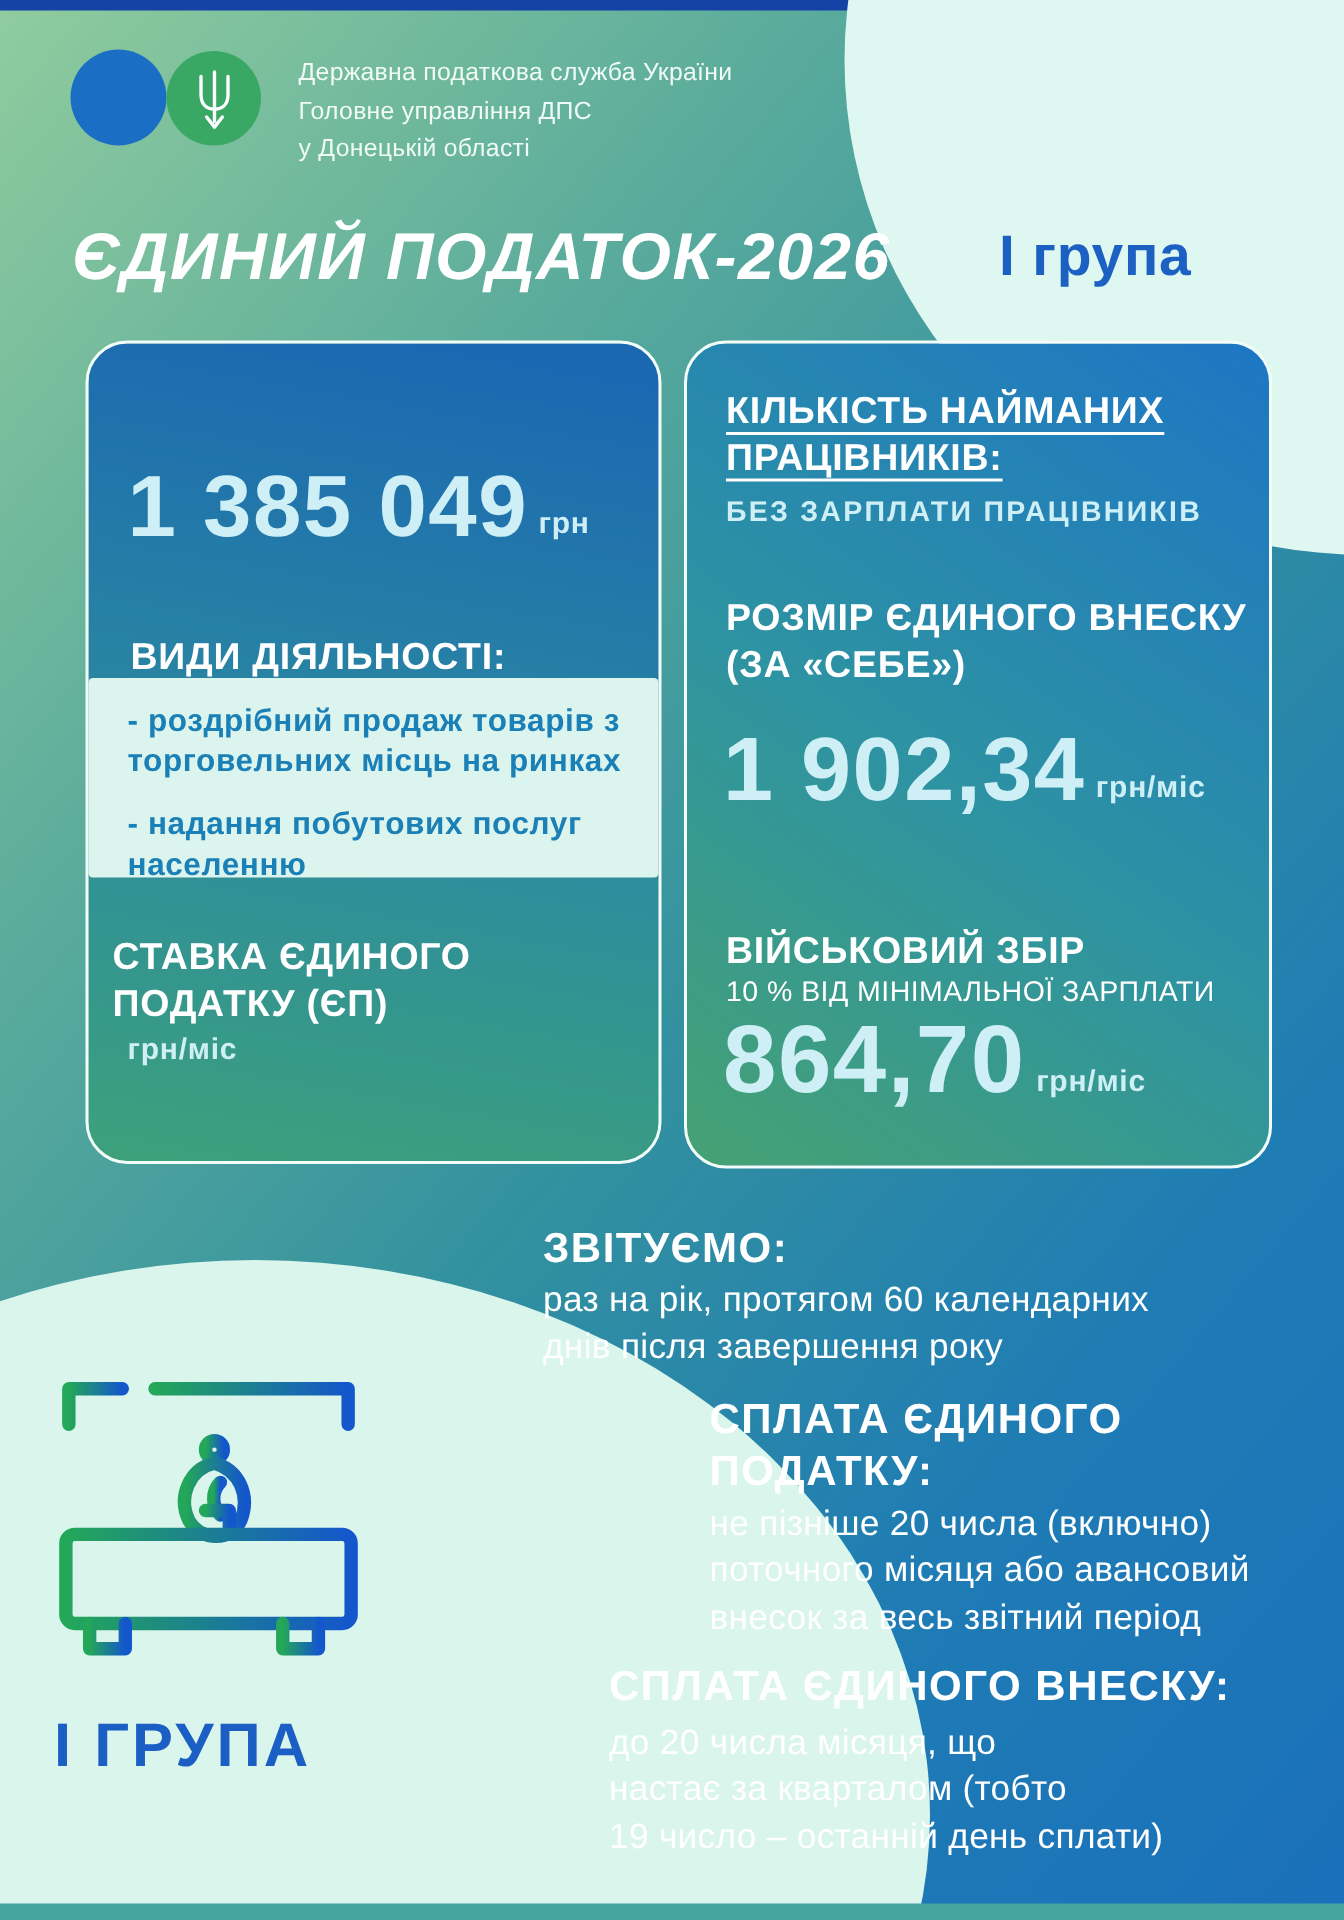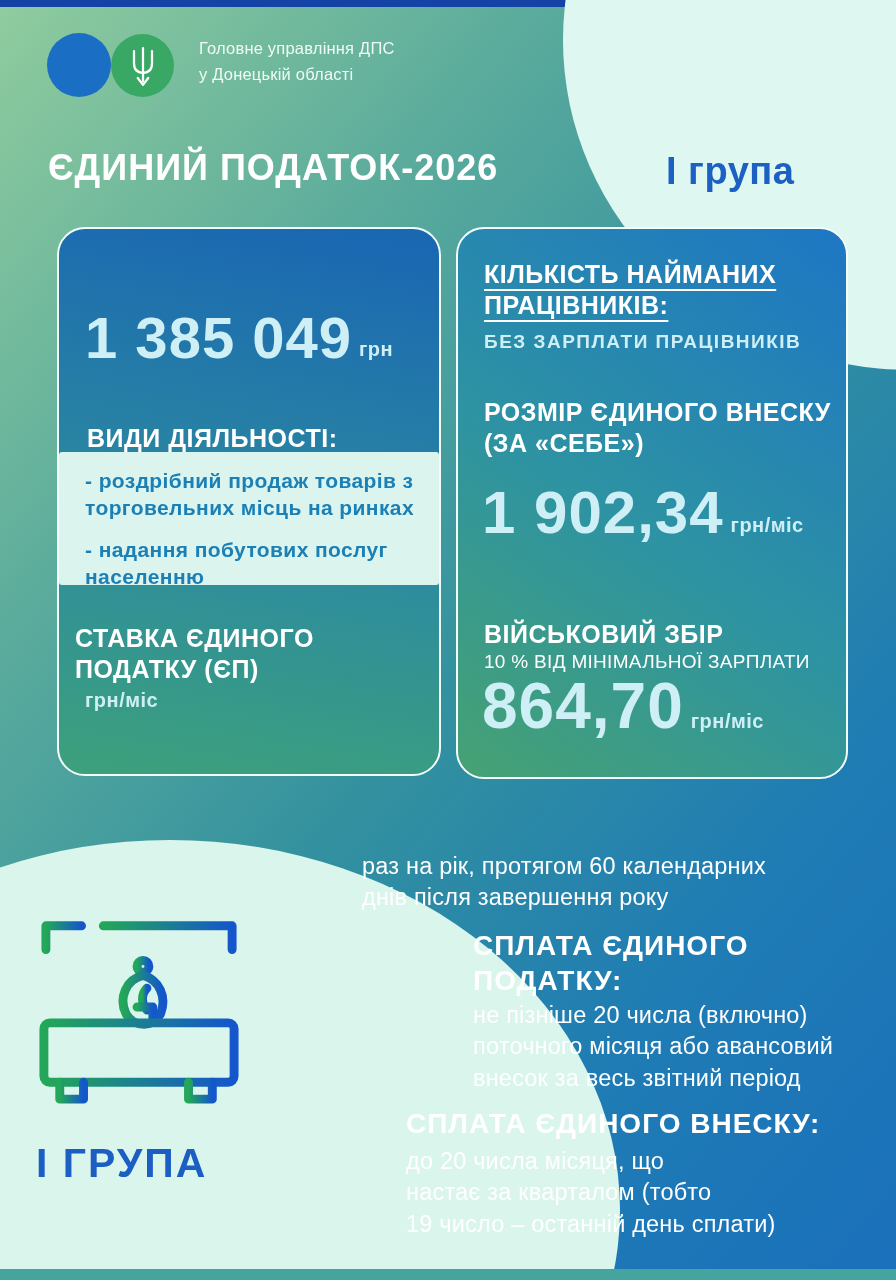--- a/index.html
+++ b/index.html
@@ -13,21 +13,21 @@
   .blob{position:absolute;border-radius:50%;z-index:1;}
   .blob-tr{left:563px;top:-290px;width:700px;height:660px;background:#def7f0;}
   .blob-bl{left:-280px;top:840px;width:900px;height:740px;background:#d9f5ec;}
 
   .logo{position:absolute;top:33px;left:47px;z-index:2;width:130px;height:66px;}
   .logo-c{position:absolute;border-radius:50%;}
   .logo-blue{left:0;top:0;width:64px;height:64px;background:#1a6fc4;}
   .logo-green{left:64px;top:1px;width:63px;height:63px;background:#3aa865;display:flex;align-items:center;justify-content:center;}
   .org{position:absolute;left:199px;top:36px;z-index:2;color:#f0fbf6;font-size:16.5px;line-height:1.55;letter-spacing:.2px;}
 
-  .page-title{position:absolute;left:48px;top:147px;z-index:3;color:#ffffff;font-size:36px;font-weight:800;letter-spacing:1px;white-space:nowrap;}
+  .page-title{position:absolute;left:48px;top:147px;z-index:3;color:#ffffff;font-size:44px;font-weight:800;letter-spacing:1px;white-space:nowrap;font-style:italic;}
   .group-badge{position:absolute;left:666px;top:150px;z-index:3;color:#1c60c3;font-size:38px;font-weight:800;letter-spacing:.5px;white-space:nowrap;}
 
   .card{position:absolute;top:227px;border:2px solid #f2fcf8;border-radius:28px;z-index:2;}
   .card-left{left:57px;width:380px;height:545px;background:linear-gradient(190deg,#1a68b2 4%,#2d8c9e 58%,#3da17b 100%);}
   .card-right{left:456px;width:388px;height:548px;background:linear-gradient(215deg,#1d76c4 0%,#2e93a2 55%,#46a273 100%);}
   .card h2{margin:0;position:absolute;color:#ffffff;font-size:25px;font-weight:700;letter-spacing:.5px;line-height:1.22;}
   .pre{white-space:pre-line;}
   .underlined{text-decoration:underline;text-decoration-thickness:2px;text-underline-offset:6px;}
   .bigrow{position:absolute;display:flex;align-items:flex-end;gap:7px;color:#cdeff5;}
   .bignum{font-weight:800;line-height:.92;letter-spacing:1px;}
@@ -60,20 +60,21 @@
         <path d="M20 4 V38"></path>
         <path d="M8 8 V24 C8 33 13 37 20 37"></path>
         <path d="M32 8 V24 C32 33 27 37 20 37"></path>
         <path d="M20 38 V48"></path>
         <path d="M13 44 L20 53 L27 44"></path>
       </svg>
     </div>
   </div>
 
   <div class="org">
+    <div>Державна податкова служба України</div>
     <div>Головне управління ДПС</div>
     <div>у Донецькій області</div>
   </div>
 
   <div class="page-title">ЄДИНИЙ ПОДАТОК-2026</div>
   <div class="group-badge">І група</div>
 
   <div class="card card-left">
     <div class="bigrow" style="left:26px;top:82px;">
       <span class="bignum" style="font-size:58px;">1 385 049</span>
@@ -104,20 +105,21 @@
       <span class="unit">грн/міс</span>
     </div>
     <h2 style="left:26px;top:390px;">ВІЙСЬКОВИЙ ЗБІР</h2>
     <div class="note" style="left:26px;top:422px;">10 % ВІД МІНІМАЛЬНОЇ ЗАРПЛАТИ</div>
     <div class="bigrow" style="left:24px;top:448px;">
       <span class="bignum" style="font-size:64px;">864,70</span>
       <span class="unit">грн/міс</span>
     </div>
   </div>
 
+  <div class="b-head" style="left:362px;top:814px;">ЗВІТУЄМО:</div>
   <div class="b-text pre" style="left:362px;top:851px;">раз на рік, протягом 60 календарних
 днів після завершення року</div>
 
   <div class="b-head pre" style="left:473px;top:928px;">СПЛАТА ЄДИНОГО
 ПОДАТКУ:</div>
   <div class="b-text pre" style="left:473px;top:1000px;">не пізніше 20 числа (включно)
 поточного місяця або авансовий
 внесок за весь звітний період</div>
 
   <div class="b-head" style="left:406px;top:1106px;">СПЛАТА ЄДИНОГО ВНЕСКУ:</div>

